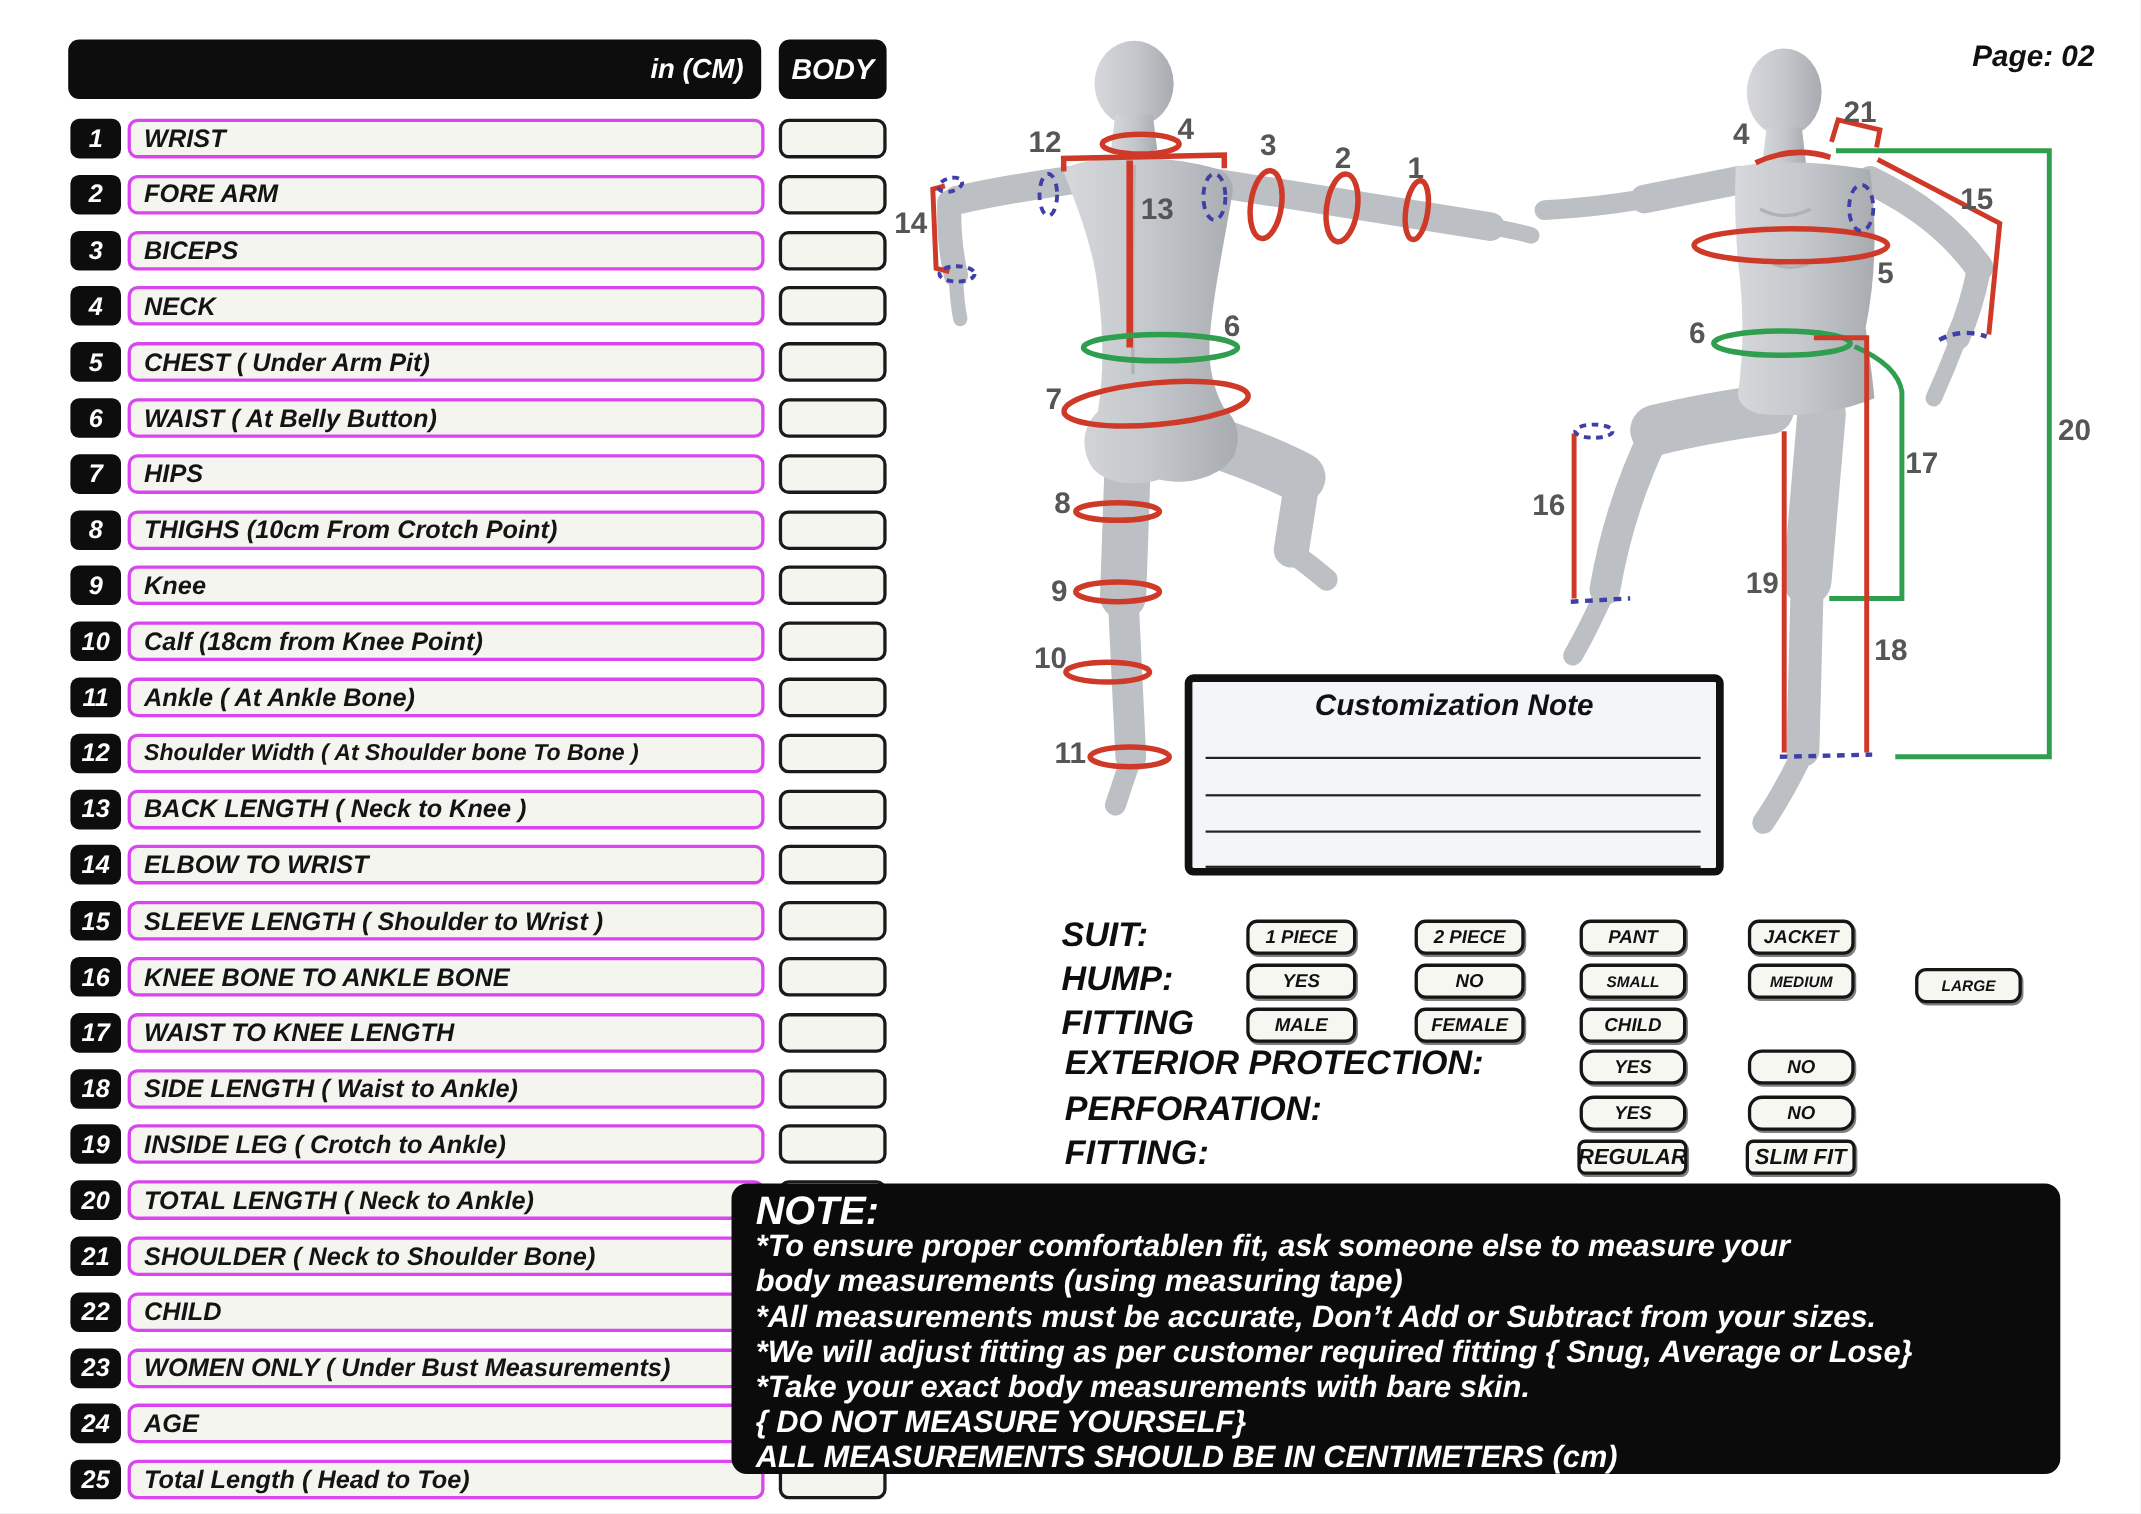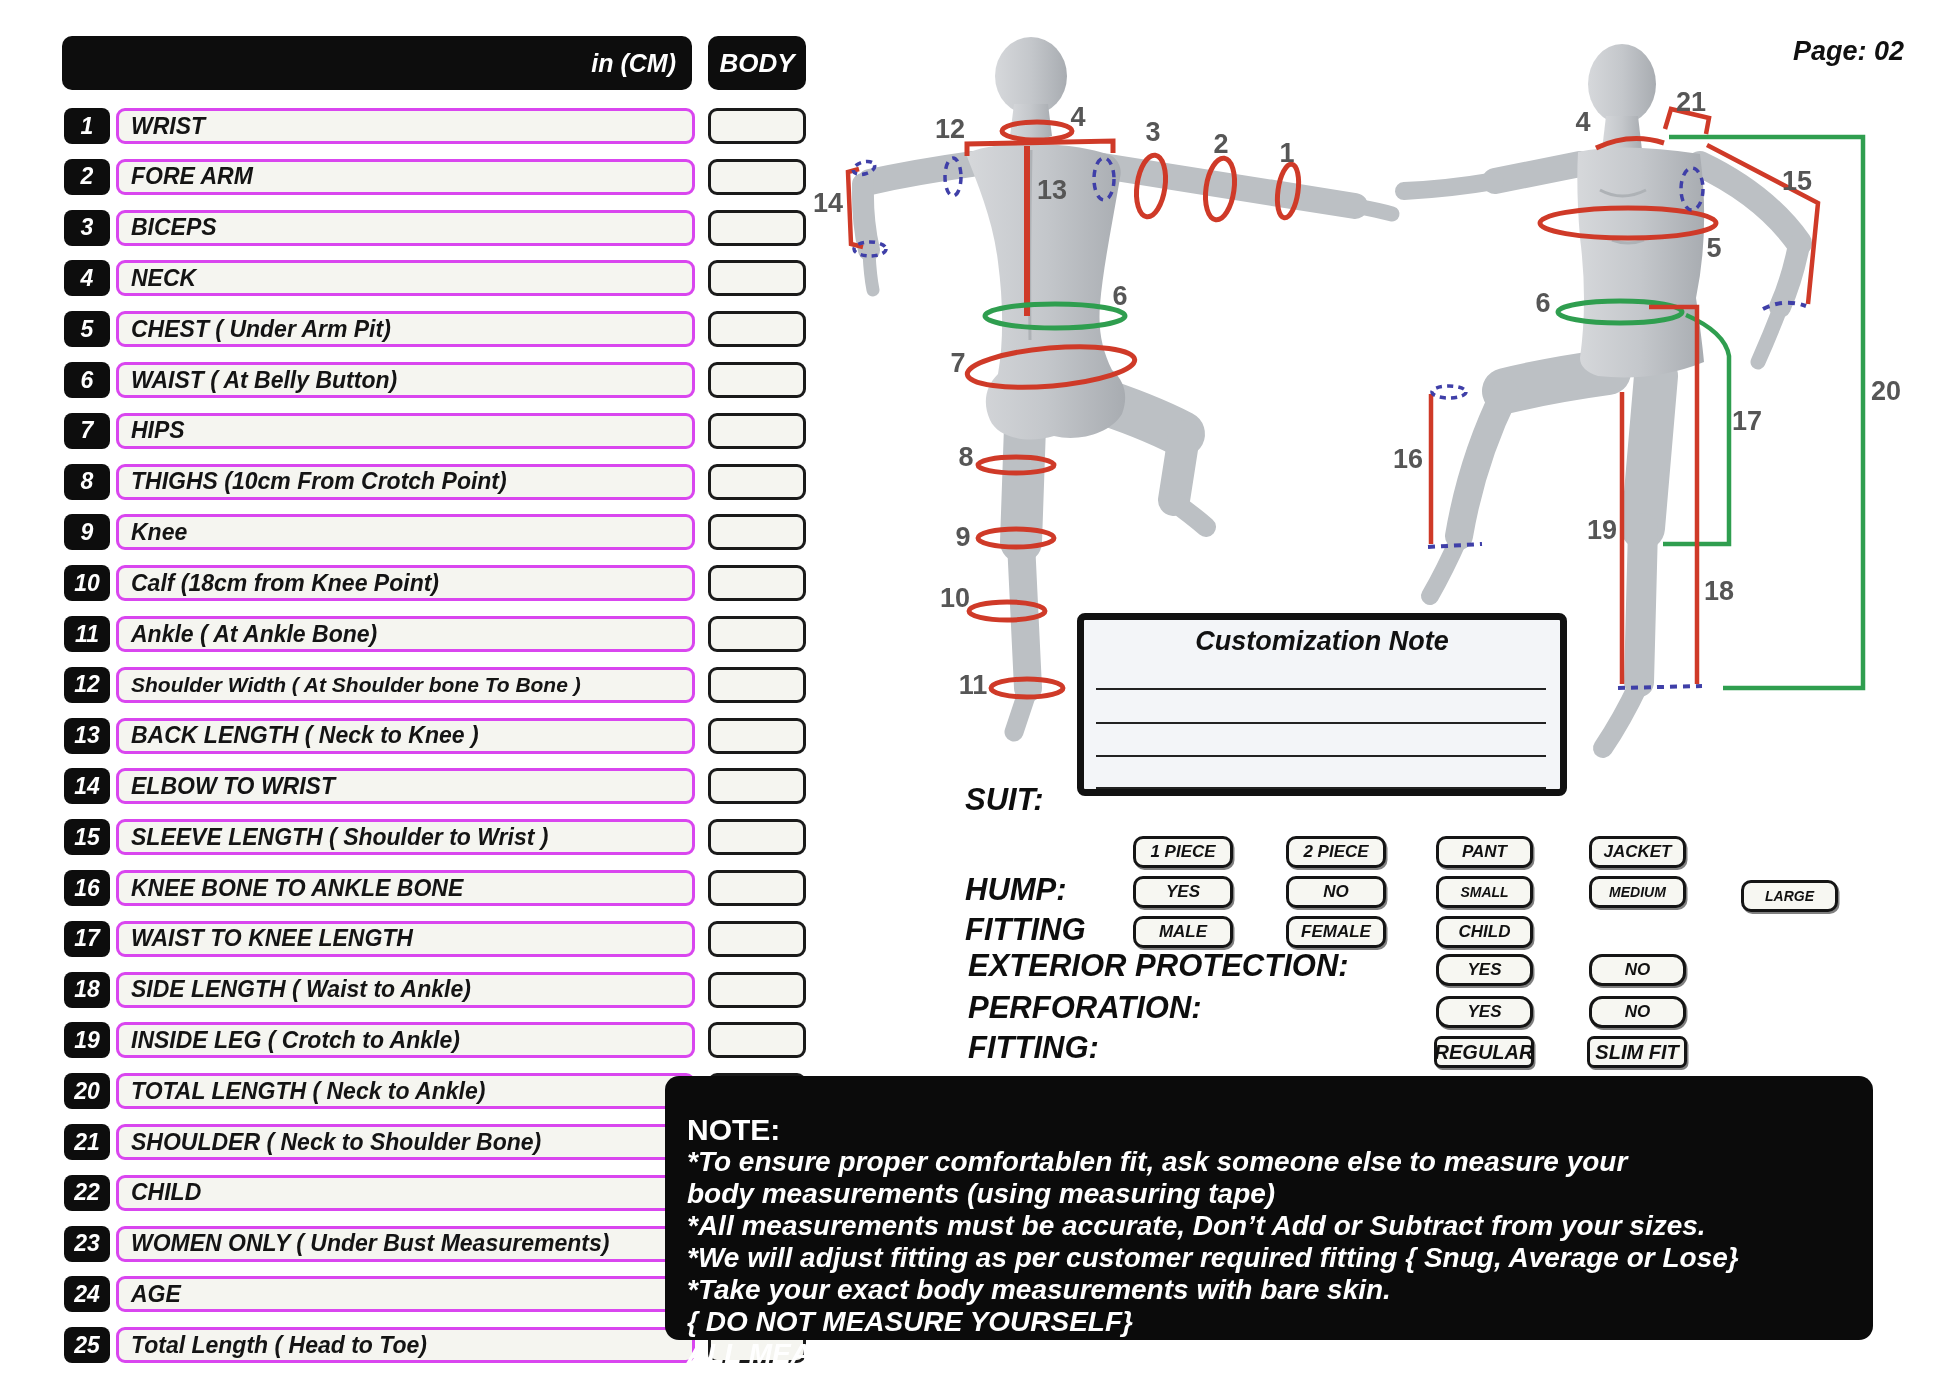--- a/index.html
+++ b/index.html
@@ -32,21 +32,21 @@
   .cnote-line{position:absolute;left:12px;right:14px;border-top:2px solid #222;}
   .opt-label{position:absolute;font-weight:bold;font-style:italic;font-size:31px;color:#0e0e0e;white-space:nowrap;}
   .opt-btn{position:absolute;height:26px;border:3px solid #151515;border-radius:10px;background:#f7f7f2;
            box-shadow:1.5px 2px 0 rgba(0,0,0,.5);display:flex;align-items:center;justify-content:center;
            font-weight:bold;font-style:italic;font-size:17px;color:#111;white-space:nowrap;}
   .opt-btn.sm{font-size:14px;}
   .opt-btn.pill{border-radius:13px;}
   .opt-btn.big{font-size:20px;border-radius:7px;}
   .note-box{position:absolute;left:665px;top:1076px;width:1208px;height:264px;background:#0b0b0b;
             border-radius:14px;color:#fff;box-sizing:border-box;padding:8px 22px;z-index:5;}
-  .note-head{font-weight:bold;font-size:30px;line-height:33px;margin-top:29px;}
+  .note-head{font-weight:bold;font-style:italic;font-size:36px;line-height:33px;}
   .note-line{font-weight:bold;font-style:italic;font-size:28px;line-height:32px;}
   svg text{font-family:"Liberation Sans",sans-serif;font-weight:bold;font-size:27px;fill:#565656;}
 </style>
 </head>
 <body>
 
 <div class="page">
 
   <div class="hdr-box">
     <span class="hdr-unit">in (CM)</span>
@@ -305,21 +305,21 @@
 
   <div class="cnote">
     <div class="cnote-title">Customization Note</div>
     <div class="cnote-line" style="top:68px"></div>
     <div class="cnote-line" style="top:102px"></div>
     <div class="cnote-line" style="top:135px"></div>
     <div class="cnote-line" style="top:167px"></div>
   </div>
 
   <div>
-    <div class="opt-label" style="left:965px;top:782px">SUIT:</div>
+    <div class="opt-label" style="left:965px;top:832px">SUIT:</div>
     <div class="opt-btn" style="left:1133px;top:836px;width:94px">1 PIECE</div>
     <div class="opt-btn" style="left:1286px;top:836px;width:94px">2 PIECE</div>
     <div class="opt-btn" style="left:1436px;top:836px;width:91px">PANT</div>
     <div class="opt-btn" style="left:1589px;top:836px;width:91px">JACKET</div>
 
     <div class="opt-label" style="left:965px;top:872px">HUMP:</div>
     <div class="opt-btn" style="left:1133px;top:876px;width:94px">YES</div>
     <div class="opt-btn" style="left:1286px;top:876px;width:94px">NO</div>
     <div class="opt-btn sm" style="left:1436px;top:876px;width:91px">SMALL</div>
     <div class="opt-btn sm" style="left:1589px;top:876px;width:91px">MEDIUM</div>

